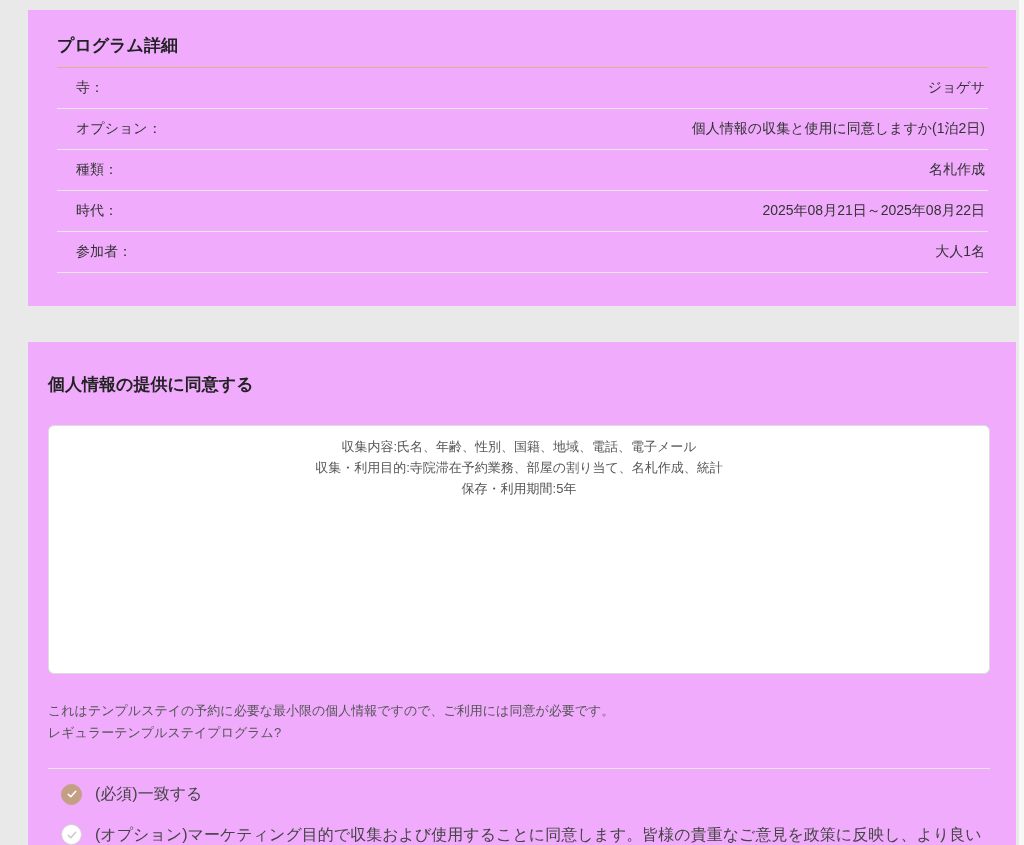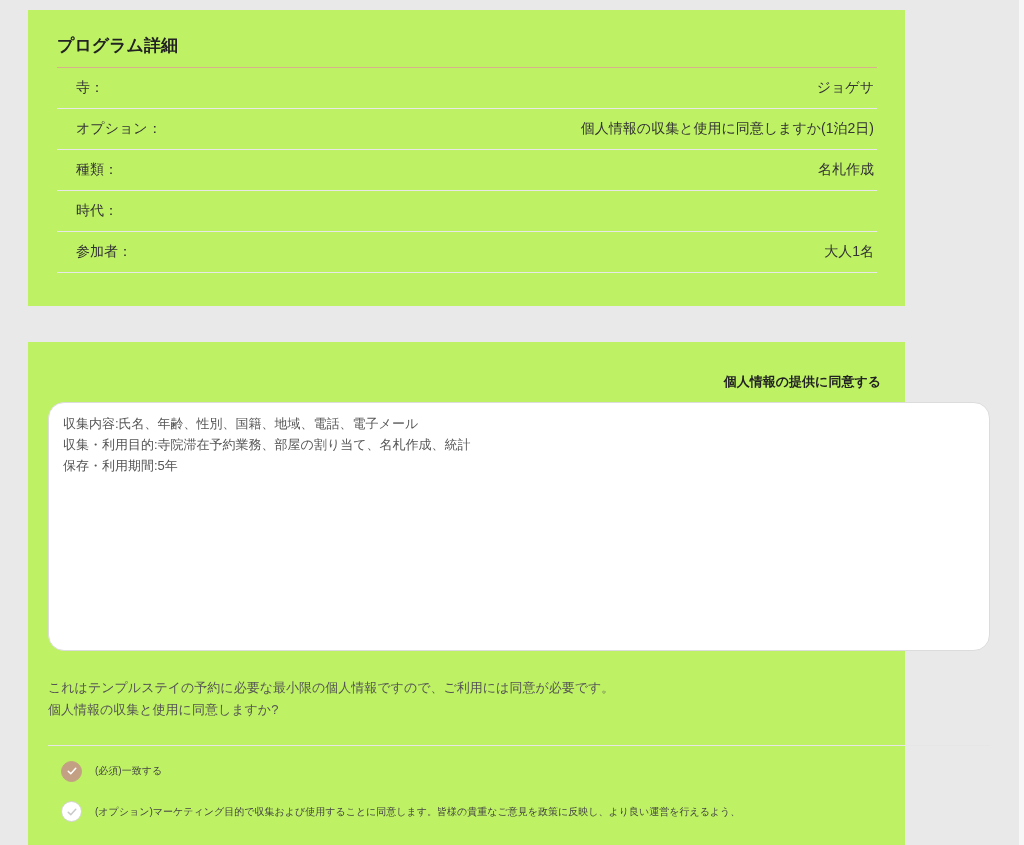--- a/index.html
+++ b/index.html
@@ -4,66 +4,66 @@
 <style>
   * { margin:0; padding:0; box-sizing:border-box; }
   html,body { width:1024px; height:845px; }
   body {
     background:#e9e9e9;
     font-family:"Liberation Sans","DejaVu Sans",sans-serif;
     overflow:hidden;
     position:relative;
     color:#333;
   }
-  .card { background:#bef264; width:877px; margin-left:28px; }
+  .card { background:#f0abfc; width:988px; margin-left:28px; }
 
   
   .program-card { margin-top:10px; padding:0 28px 33px 29px; }
   .card-title {
     font-size:17px; font-weight:700; color:#222;
     padding:24px 0 9px 0; line-height:24px;
     border-bottom:1px solid #d9b08c;
   }
   .detail-row {
     display:flex; justify-content:space-between; align-items:center;
     height:41px; border-bottom:1px solid #e8e8e8;
     font-size:14px; color:#333;
     padding-left:19px; padding-right:3px;
   }
   .detail-row .label { color:#333; }
   .detail-row .value { color:#333; }
 
   
   .consent-card { margin-top:36px; padding:31px 24px 16px 20px; min-height:520px; }
-  .consent-heading { font-size:13px; font-weight:700; color:#222; margin-bottom:11px;text-align:right; }
+  .consent-heading { font-size:17px; font-weight:700; color:#222; margin-bottom:29px; }
   .policy-box {
     display:block; width:942px; height:249px;
-    border:1px solid #dcdcdc; border-radius:16px;
+    border:1px solid #dcdcdc; border-radius:6px;
     background:#fff; resize:none;
     font-family:"Liberation Sans","DejaVu Sans",sans-serif;
     font-size:13px; line-height:1.6; color:#555;
-    padding:11px 14px; outline:none; overflow:auto;
+    padding:11px 14px; outline:none; overflow:auto;text-align:center;
   }
   .notice { margin-top:26px; font-size:13px; color:#555; line-height:22px; }
   .divider { border:none; border-top:1px solid #e6e6e6; margin-top:24px; width:942px; }
 
   .option-row { display:flex; align-items:flex-start; margin-left:13px; }
   .option-row.required { margin-top:13px; align-items:center; }
   .option-row.optional { margin-top:17px; }
   .check-circle {
     flex:0 0 auto; width:21px; height:21px; border-radius:50%;
     border:1px solid #d2d2d2; background:#fff;
     display:flex; align-items:center; justify-content:center;
     cursor:pointer; margin-right:13px;
   }
   .check-circle svg { width:12px; height:12px; }
   .check-circle svg polyline { fill:none; stroke:#c9c9c9; stroke-width:3; stroke-linecap:round; stroke-linejoin:round; }
   .check-circle.checked { background:#c3a084; border-color:#c3a084; }
   .check-circle.checked svg polyline { stroke:#fff; }
-  .option-label { font-size:10px; color:#444; line-height:24px; }
+  .option-label { font-size:16px; color:#444; line-height:24px; }
   .option-row.optional .check-circle { margin-top:1px; }
 
   
   .scroll-strip { position:absolute; top:0; right:0; width:5px; height:845px; background:#f7f7f7; }
 </style>
 </head>
 <body>
 
 <section class="card program-card">
   <h2 class="card-title">プログラム詳細</h2>
@@ -75,38 +75,39 @@
     <div class="detail-row">
       <span class="label">オプション：</span>
       <span class="value">個人情報の収集と使用に同意しますか(1泊2日)</span>
     </div>
     <div class="detail-row">
       <span class="label">種類：</span>
       <span class="value">名札作成</span>
     </div>
     <div class="detail-row">
       <span class="label">時代：</span>
+      <span class="value">2025年08月21日～2025年08月22日</span>
     </div>
     <div class="detail-row">
       <span class="label">参加者：</span>
       <span class="value">大人1名</span>
     </div>
   </div>
 </section>
 
 <section class="card consent-card">
   <h3 class="consent-heading">個人情報の提供に同意する</h3>
 
   <textarea class="policy-box" readonly="" style="">収集内容:氏名、年齢、性別、国籍、地域、電話、電子メール
 収集・利用目的:寺院滞在予約業務、部屋の割り当て、名札作成、統計
 保存・利用期間:5年</textarea>
 
   <div class="notice">
     <div>これはテンプルステイの予約に必要な最小限の個人情報ですので、ご利用には同意が必要です。</div>
-    <div>個人情報の収集と使用に同意しますか?</div>
+    <div>レギュラーテンプルステイプログラム?</div>
   </div>
 
   <hr class="divider">
 
   <div class="option-row required">
     <span class="check-circle checked">
       <span style="display:flex;">
         <svg viewBox="0 0 24 24">
             <polyline points="4.5,12.5 9.5,17.5 19.5,6.5"></polyline>
           </svg>

